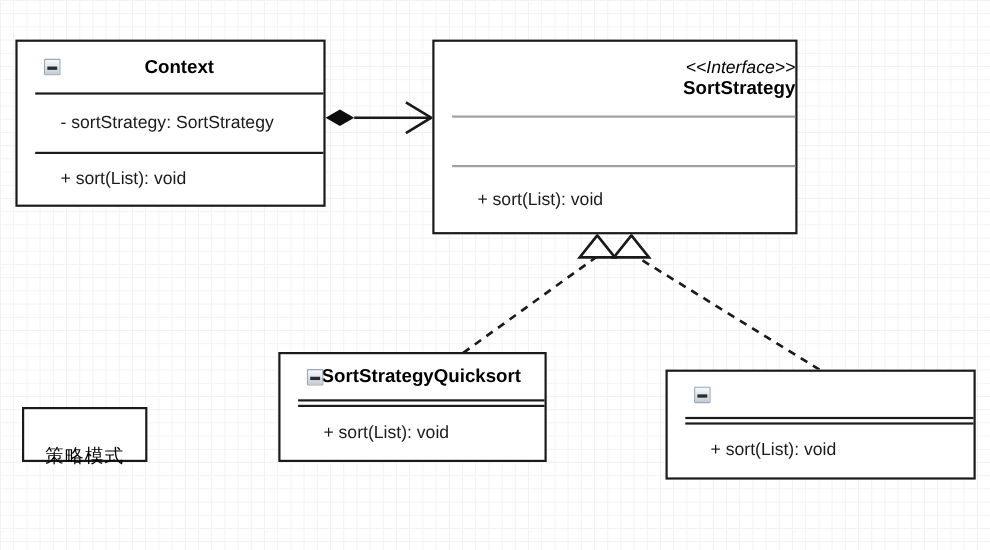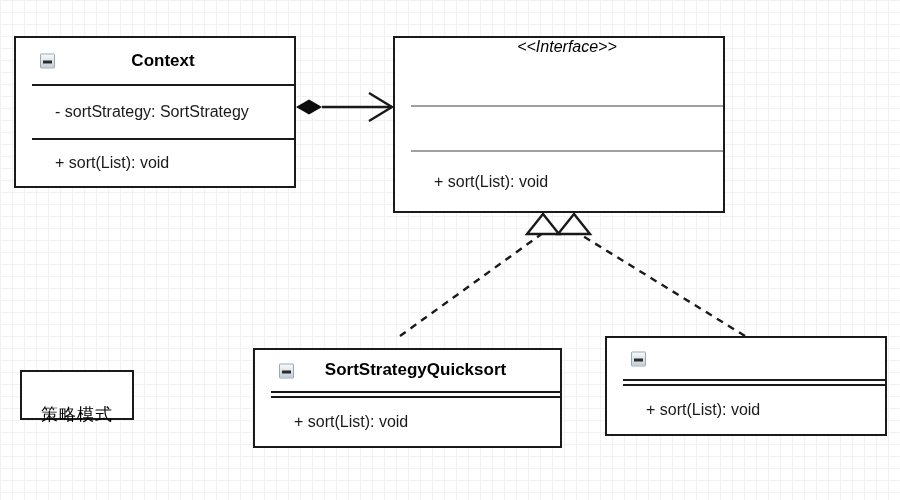--- a/index.html
+++ b/index.html
@@ -109,40 +109,40 @@
     color: #1a1a1a;
     padding-left: 23px;
     display: flex;
     align-items: center;
     height: 100%;
     white-space: nowrap;
   }
 
   .iface-title {
     display: flex;
-    flex-direction: row;
-    align-items: flex-start;
+    flex-direction: column;
+    align-items: flex-end;
     justify-content: center;
     height: 100%;
   }
 
   
   #box-context { left: 14px; top: 36px; width: 282px; height: 152px; }
   #ctx-title  { height: 46px; }
   #ctx-attrs  { height: 54px; }
   #ctx-ops    { height: 48px; }
 
   
   #box-interface { left: 393px; top: 36px; width: 332px; height: 177px; }
   #if-title { height: 67px; }
   #if-attrs { height: 45px; }
   #if-ops   { height: 61px; }
 
   
-  #box-quicksort { left: 253px; top: 348px; width: 309px; height: 100px; }
+  #box-quicksort { left: 253px; top: 320px; width: 244px; height: 100px; }
   #qs-title { height: 41px; }
   #qs-attrs { height: 5px; }
   #qs-ops   { height: 50px; }
 
   
   #box-heapsort { left: 605px; top: 336px; width: 282px; height: 100px; }
   #hs-title { height: 41px; }
   #hs-attrs { height: 5px; }
   #hs-ops   { height: 50px; }
 
@@ -203,20 +203,21 @@
     </div>
     <div class="compartment sep-black" id="ctx-ops">
       <div class="member">+ sort(List): void</div>
     </div>
   </div>
 
   <div class="uml-box" id="box-interface">
     <div class="compartment" id="if-title">
       <div class="iface-title">
         <span class="stereotype">&lt;&lt;Interface&gt;&gt;</span>
+        <span class="cls-name">SortStrategy</span>
       </div>
     </div>
     <div class="compartment sep-gray" id="if-attrs"></div>
     <div class="compartment sep-gray" id="if-ops">
       <div class="member">+ sort(List): void</div>
     </div>
   </div>
 
   <div class="uml-box" id="box-quicksort">
     <div class="compartment" id="qs-title">

